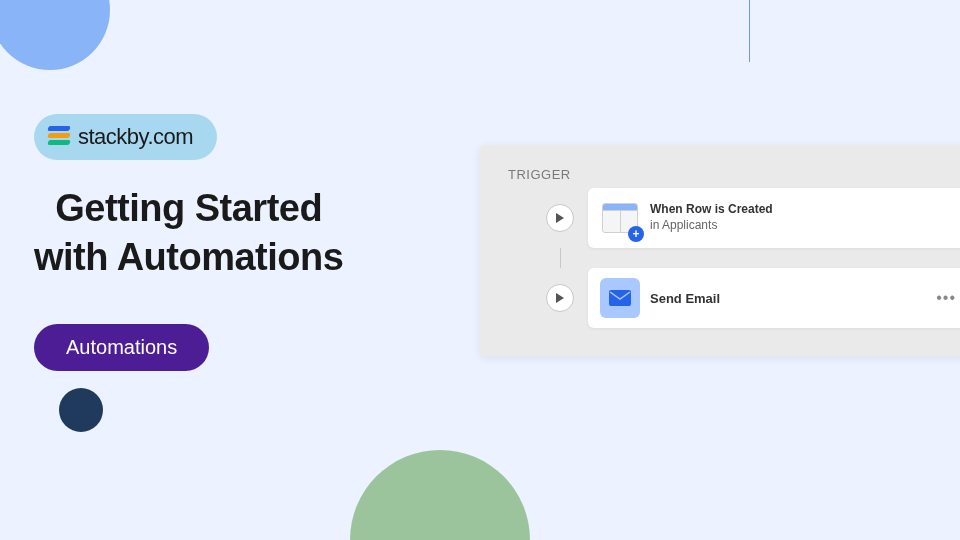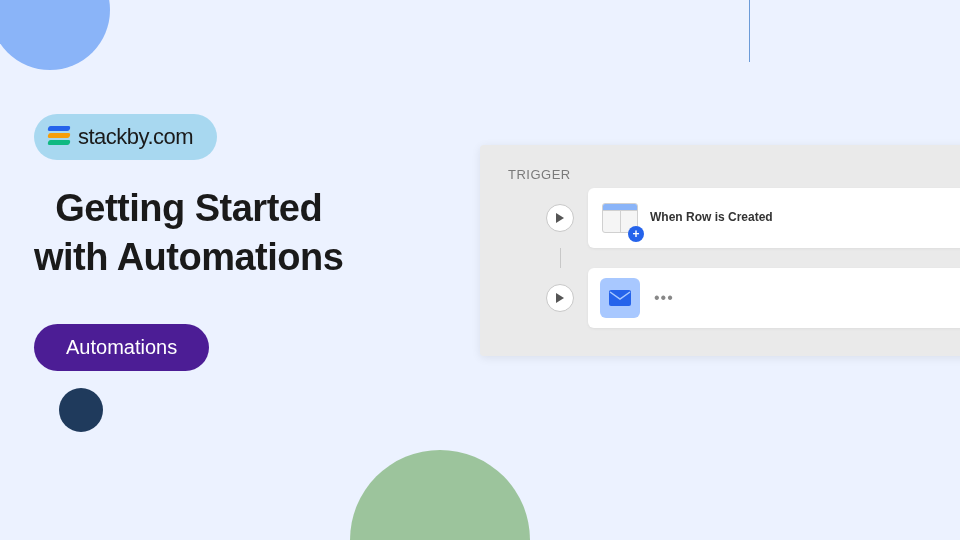--- a/index.html
+++ b/index.html
@@ -251,33 +251,37 @@
     </div>
     <div class="card">
       <div class="card-icon">
         <div class="table-icon">
             <div class="table-icon-header"></div>
           </div>
         <div class="plus-badge">+</div>
       </div>
       <div class="card-text">
         <div class="card-title">When Row is Created</div>
+        <div class="card-sub">in Applicants</div>
       </div>
     </div>
   </div>
   <div class="flow-connector"></div>
   <div class="flow-row">
     <div class="play-btn">
       <svg viewBox="0 0 10 10">
           <path d="M1 0 L9 5 L1 10 Z" fill="#555"></path>
         </svg>
     </div>
     <div class="card">
       <div class="card-icon mail-icon-wrap">
         <svg width="22" height="16" viewBox="0 0 22 16">
             <rect x="0" y="0" width="22" height="16" rx="2" fill="#2563eb"></rect>
             <path d="M1 2 L11 9 L21 2" stroke="#a8c8ff" stroke-width="1.5" fill="none"></path>
           </svg>
       </div>
+      <div class="card-text">
+        <div class="card-single">Send Email</div>
+      </div>
       <div class="more-dots">•••</div>
     </div>
   </div>
 </div>
 
 </body></html>

